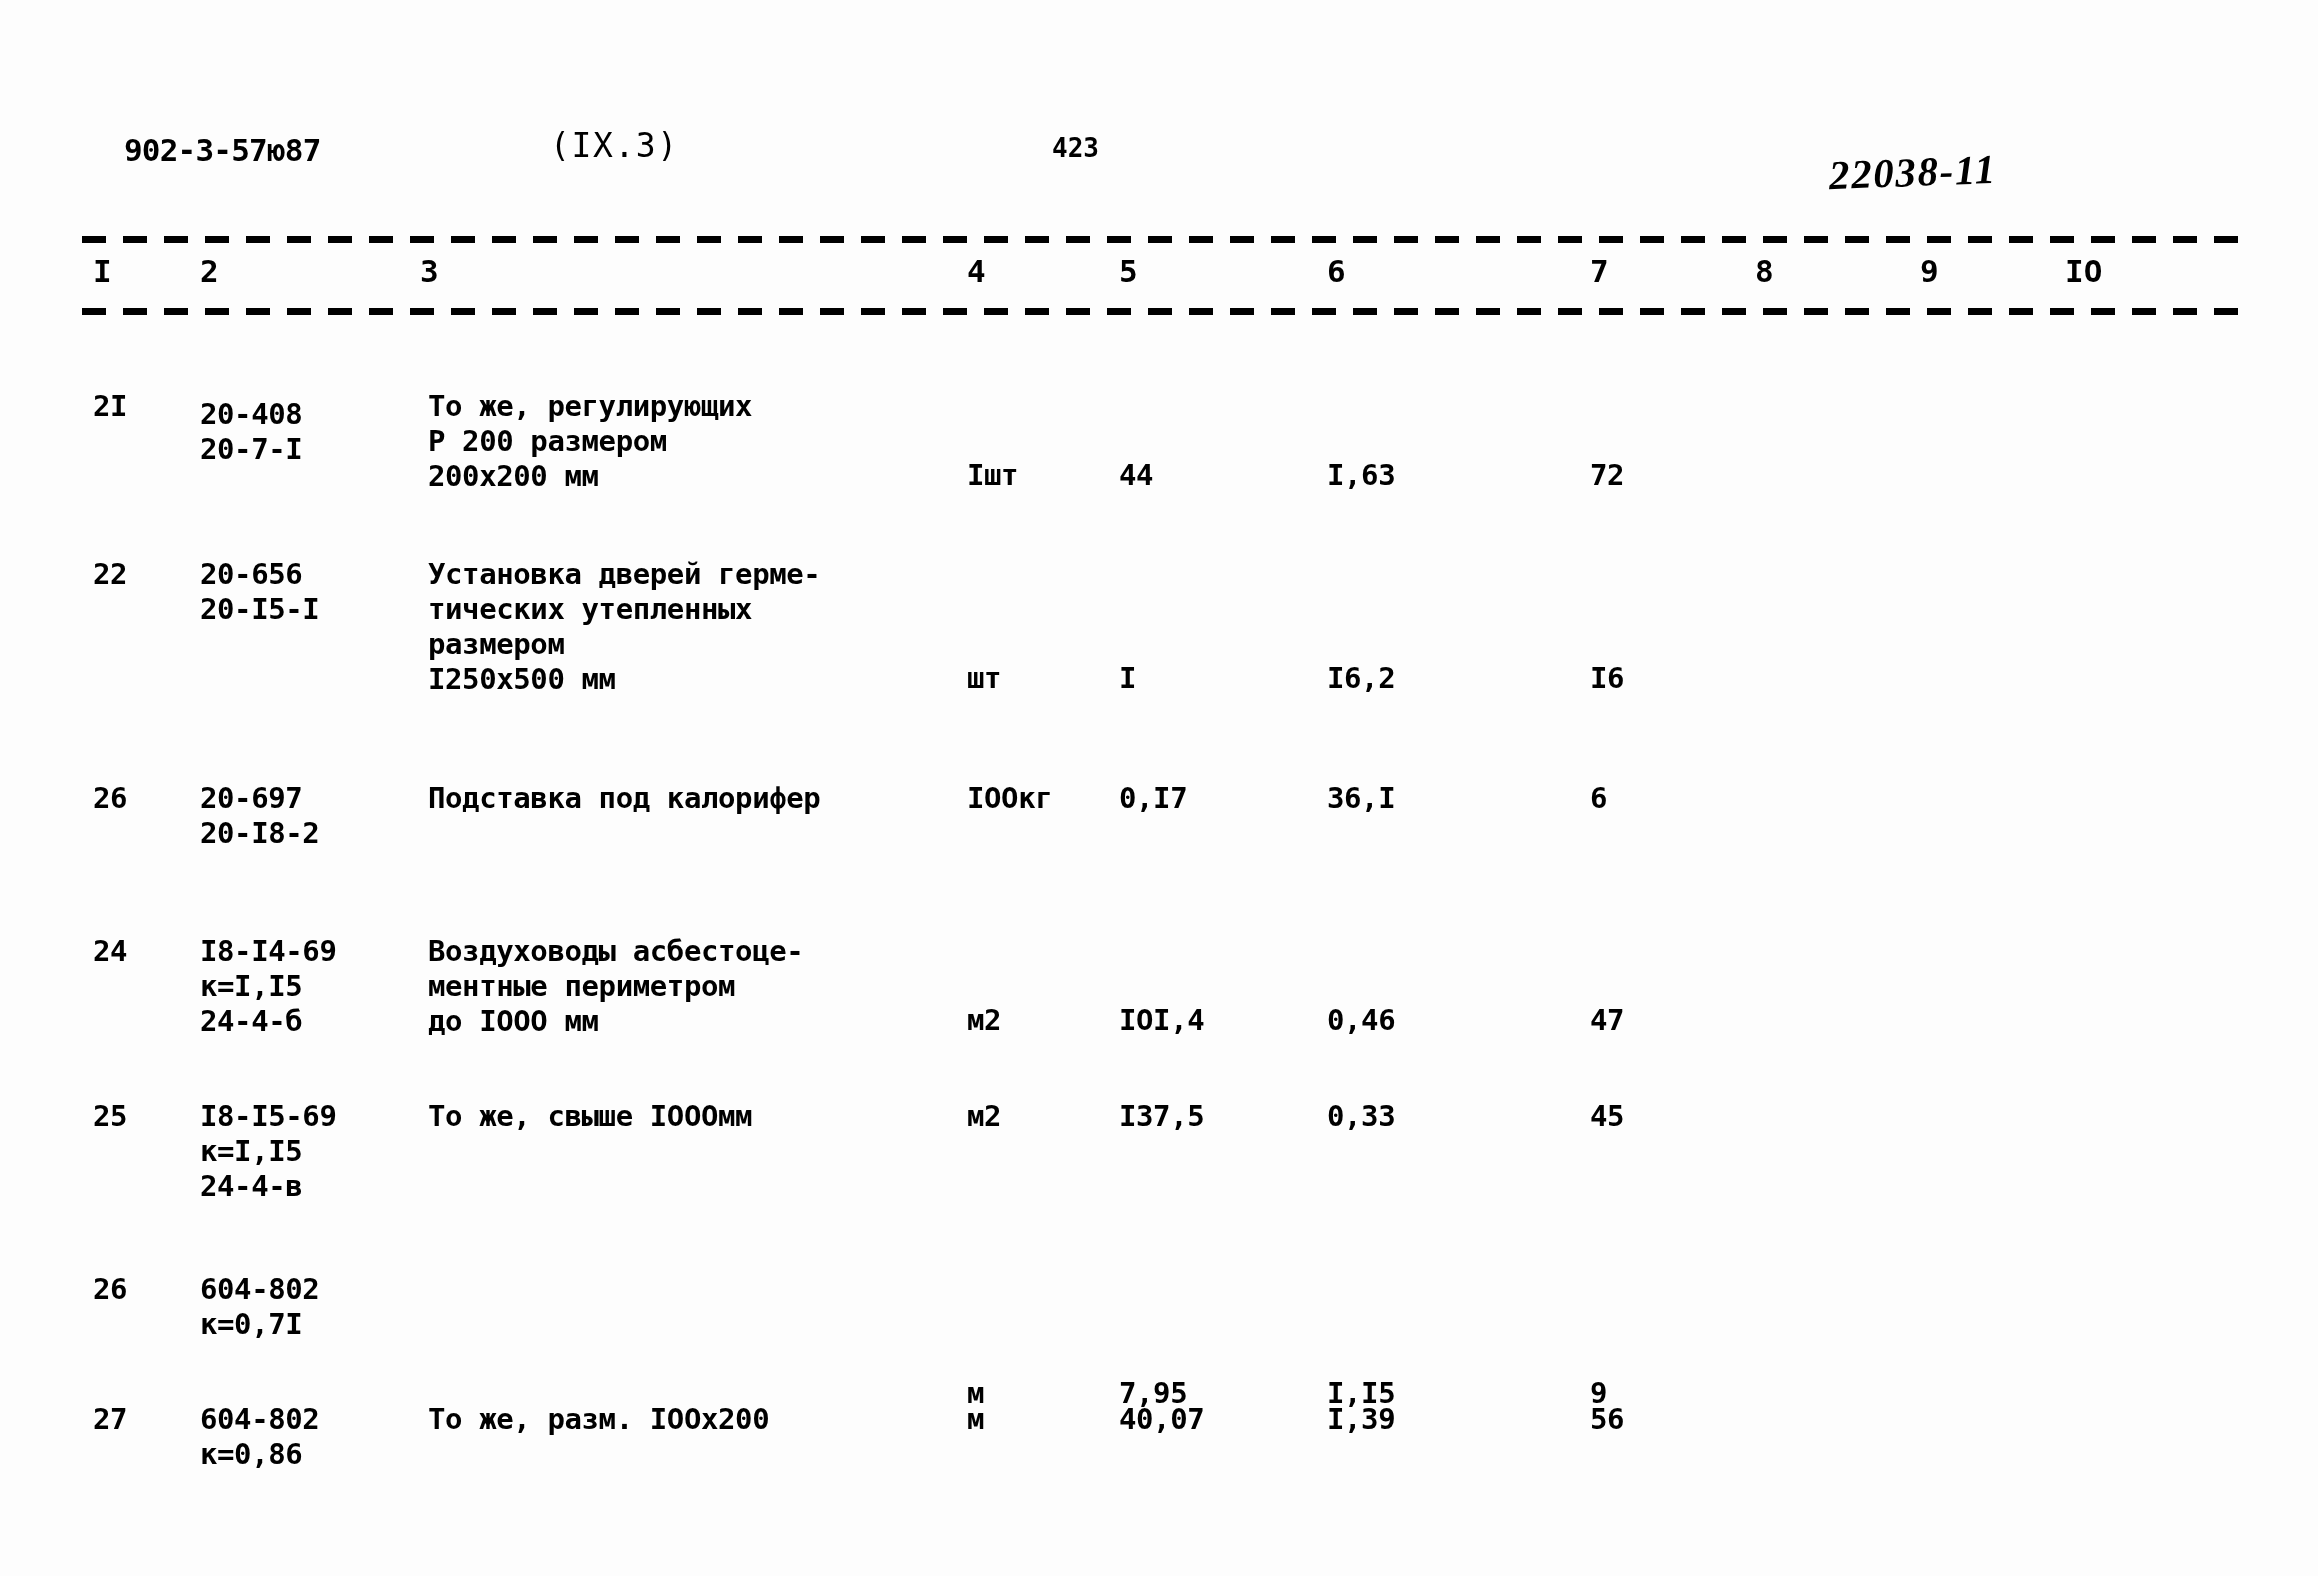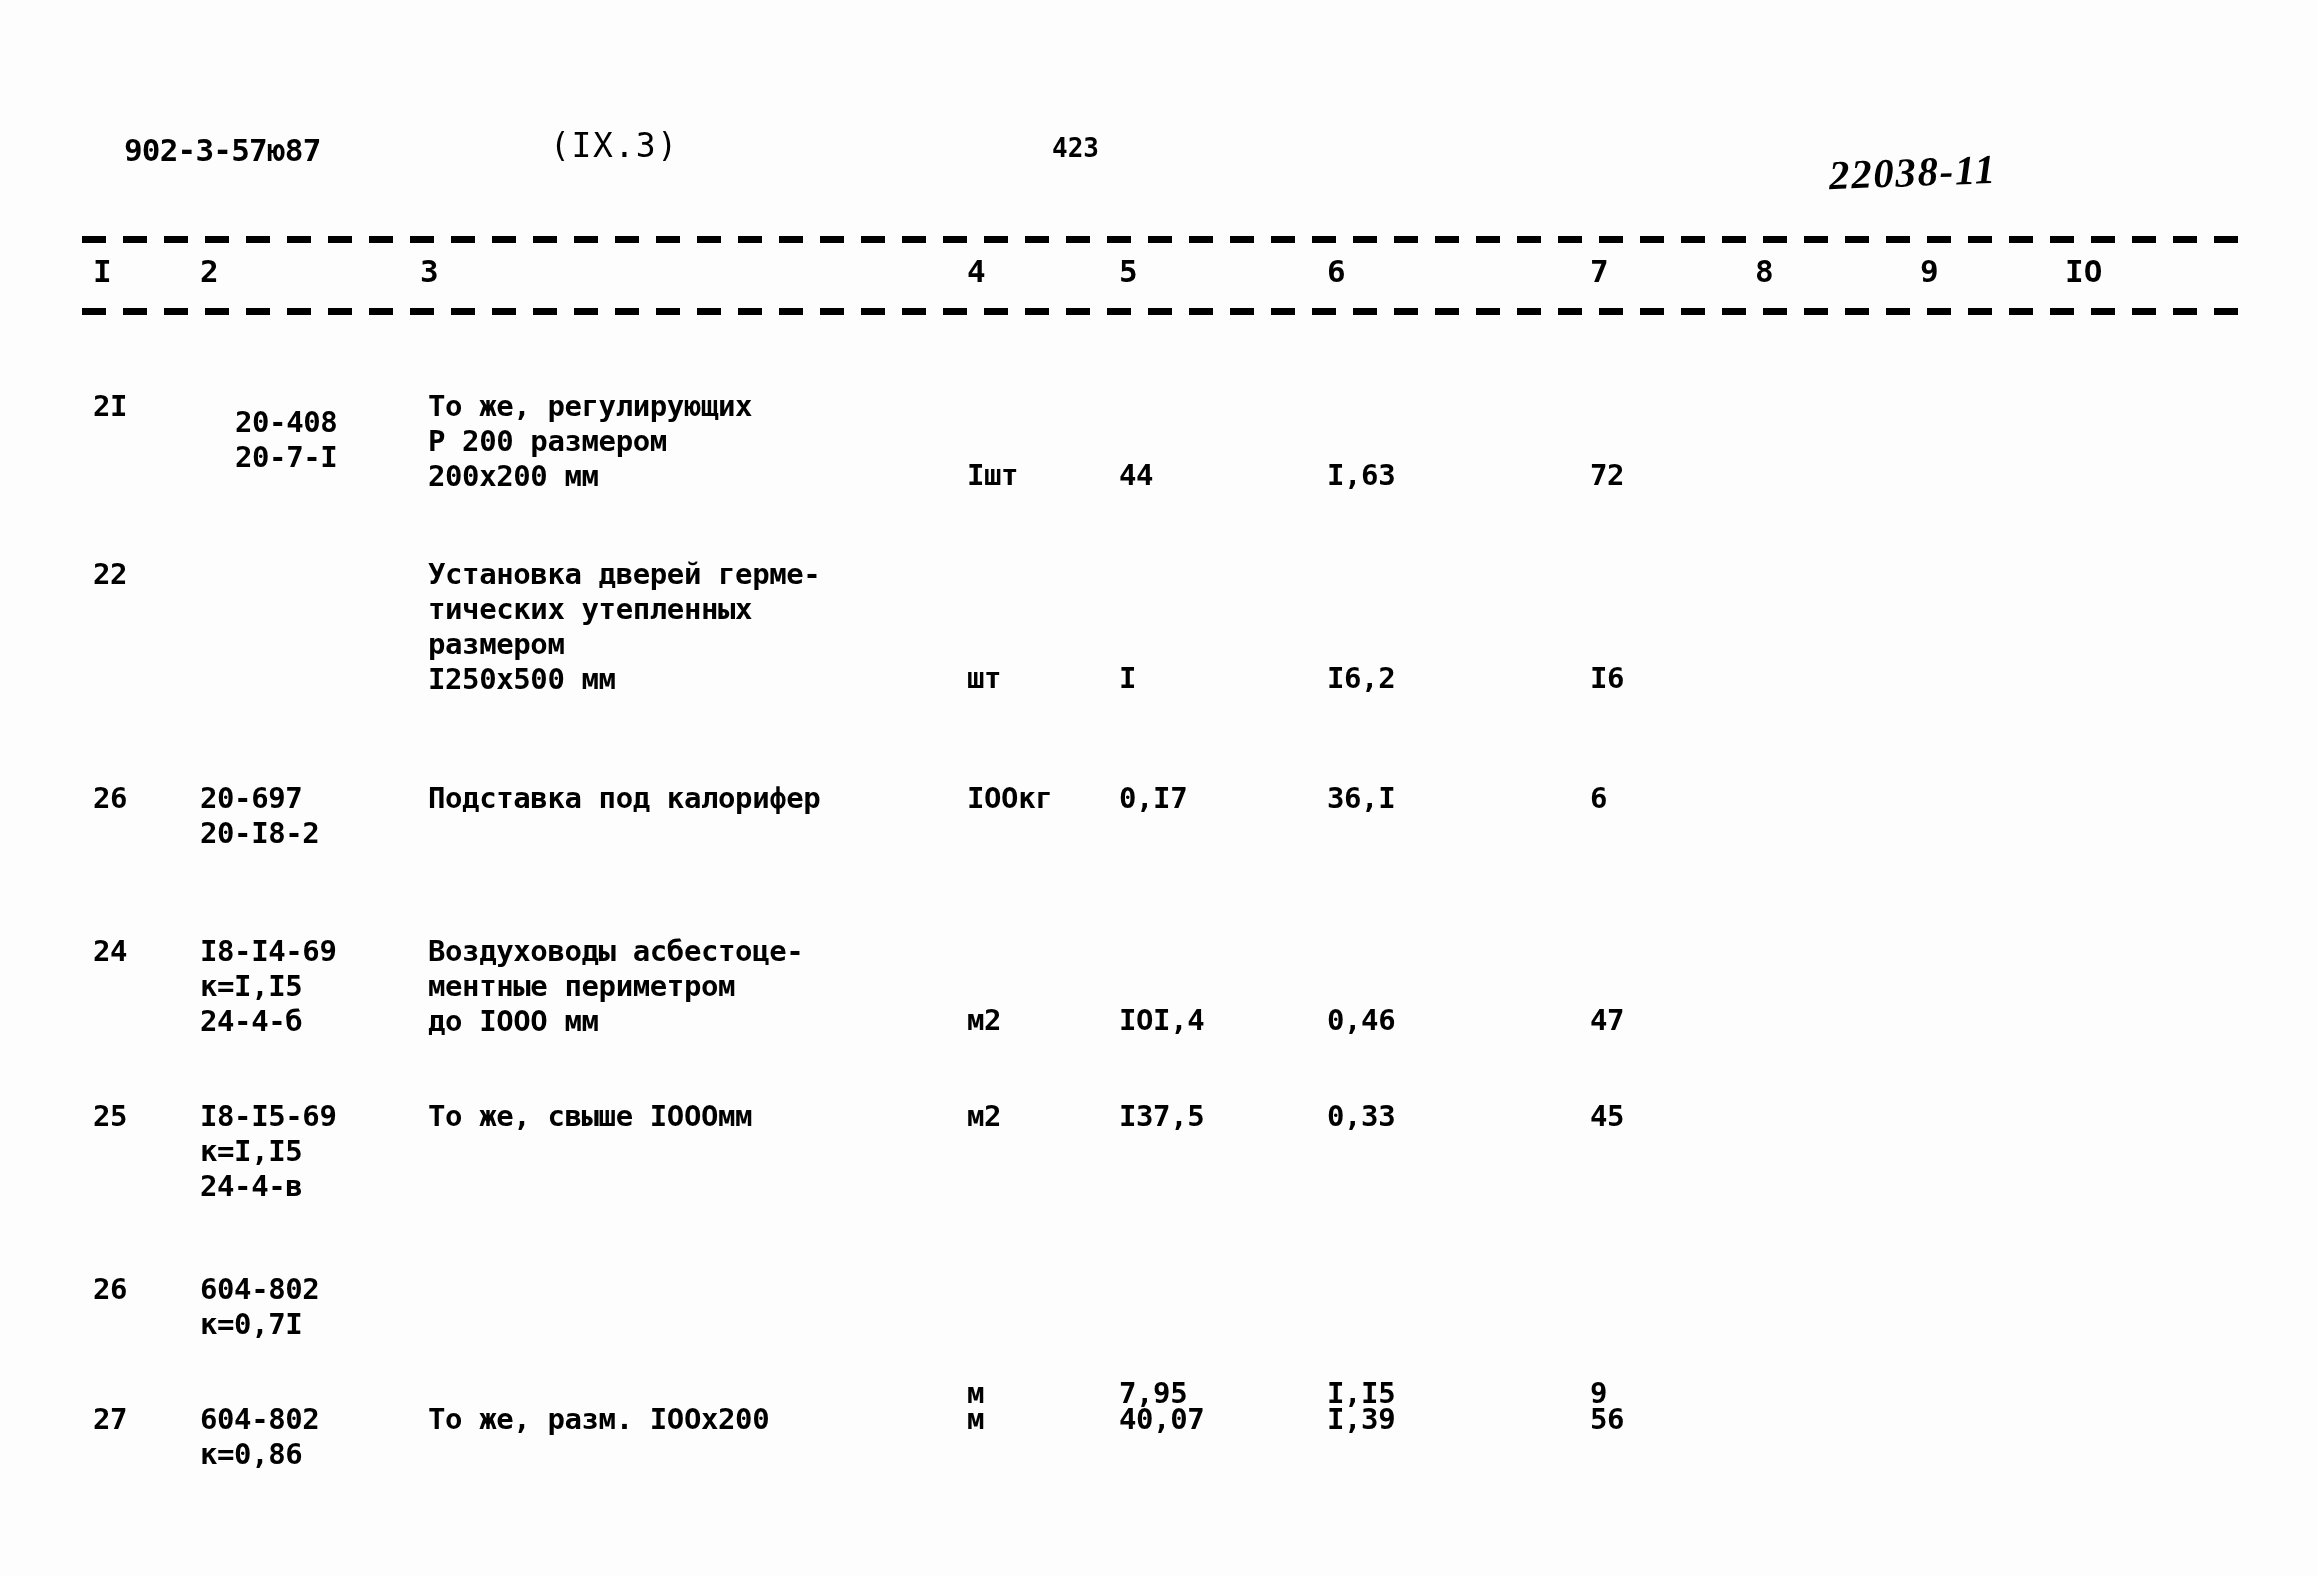--- a/index.html
+++ b/index.html
@@ -145,32 +145,34 @@
       <div class="colhdr" style="left: 1327px;">6</div>
       <div class="colhdr" style="left: 1590px;">7</div>
       <div class="colhdr" style="left: 1755px;">8</div>
       <div class="colhdr" style="left: 1920px;">9</div>
       <div class="colhdr" style="left: 2065px;">IO</div>
     </div>
 
   <div class="rows" id="rows">
       <div class="row" style="top: 389px; height: 157px;">
         <div class="cell c-num" style="top: 0px;">2I</div>
-        <div class="cell c-code multi" style="top: 16px; margin-left: 35px;">20-408
+        <div class="cell c-code multi" style="top: 8px;">20-408
 20-7-I</div>
         <div class="cell c-desc multi" style="top: 0px;">То же, регулирующих
 Р 200 размером
 200x200 мм</div>
         <div class="cell c-unit" style="top: 69px;">Iшт</div>
         <div class="cell c-qty" style="top: 69px;">44</div>
         <div class="cell c-price" style="top: 69px;">I,63</div>
         <div class="cell c-total" style="top: 69px;">72</div>
       </div>
       <div class="row" style="top: 557px; height: 157px;">
         <div class="cell c-num" style="top: 0px;">22</div>
+        <div class="cell c-code multi" style="top: 0px;">20-656
+20-I5-I</div>
         <div class="cell c-desc multi" style="top: 0px;">Установка дверей герме-
 тических утепленных
 размером
 I250x500 мм</div>
         <div class="cell c-unit" style="top: 104px;">шт</div>
         <div class="cell c-qty" style="top: 104px;">I</div>
         <div class="cell c-price" style="top: 104px;">I6,2</div>
         <div class="cell c-total" style="top: 104px;">I6</div>
       </div>
       <div class="row" style="top: 781px; height: 157px;">

